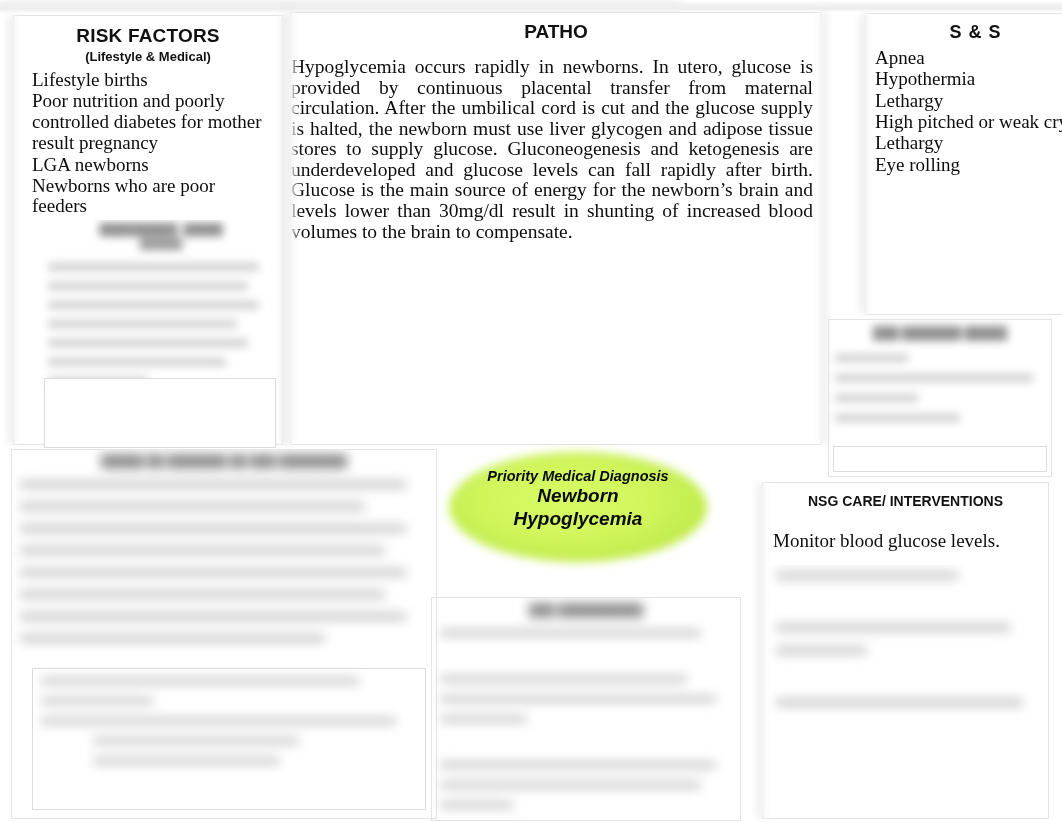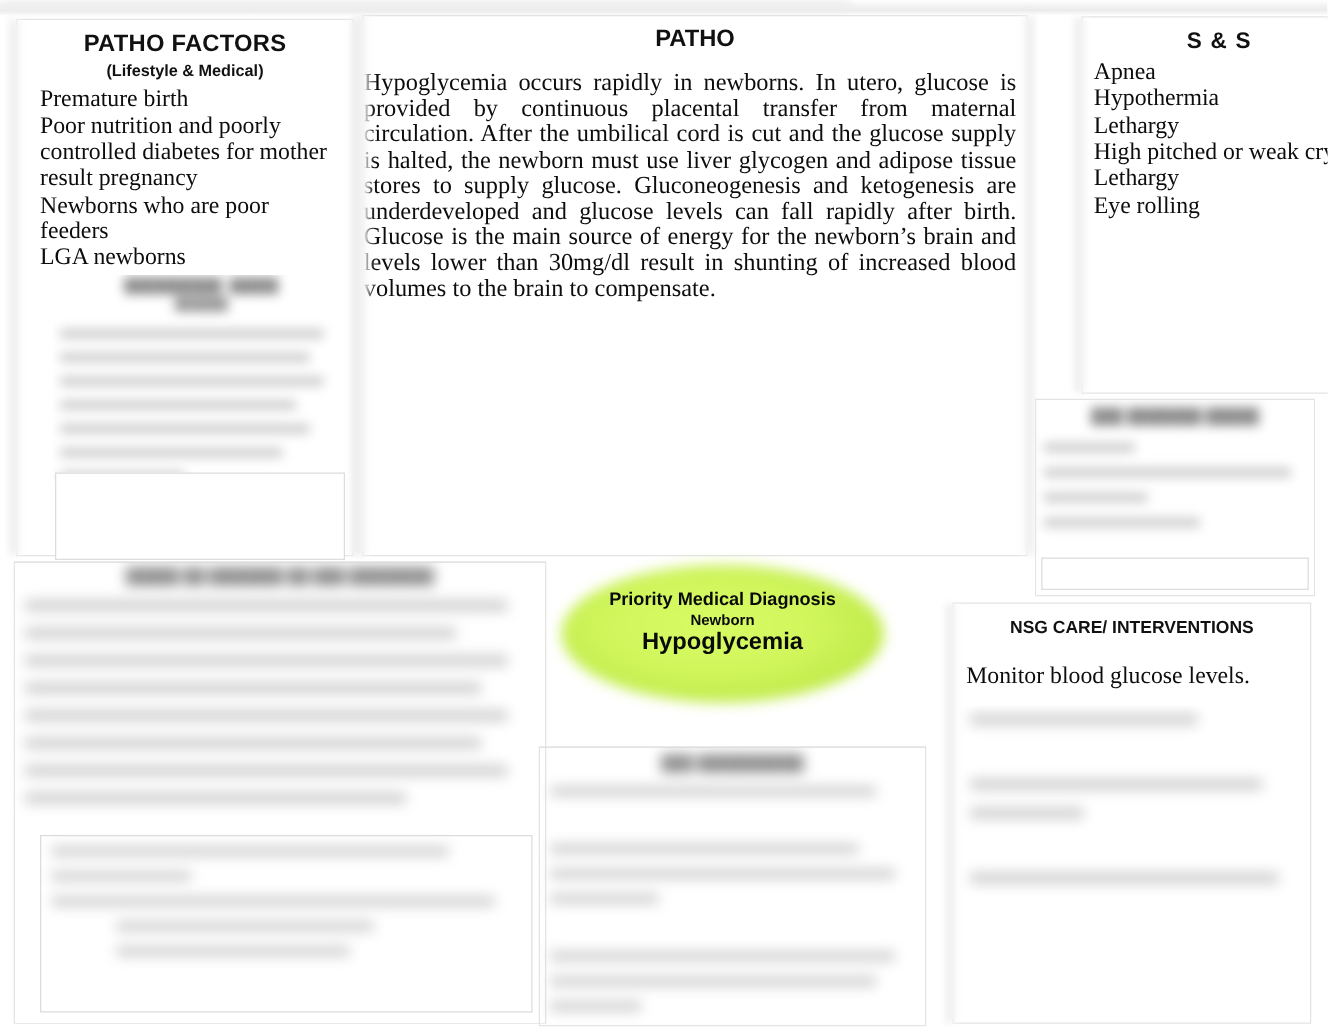--- a/index.html
+++ b/index.html
@@ -93,24 +93,24 @@
   #dx-oval{
     position:absolute;left:449px;top:452px;width:258px;height:110px;
     border-radius:50%;
     background:radial-gradient(ellipse at 46% 44%, #d7fb63 0%, #d2f75e 38%, #c6ef52 62%, #bde63f 82%, #b6df36 100%);
     filter:blur(5px);
   }
   #dx-text{
     position:absolute;left:449px;top:452px;width:258px;height:93px;
     display:flex;flex-direction:column;align-items:center;justify-content:center;
     font-family:"Liberation Sans", sans-serif;
-    color:#0a0a0a;text-align:right;
+    color:#0a0a0a;text-align:right;font-style:italic;
   }
   #dx-text .l1{font-size:14.5px;font-weight:bold;line-height:1.25;}
-  #dx-text .l2{font-size:12px;font-weight:bold;line-height:1.2;}
+  #dx-text .l2{font-size:19px;font-weight:bold;line-height:1.2;}
   #dx-text .l3{font-size:19px;font-weight:bold;line-height:1.2;}
 
   
   #nsg-panel{left:763px;top:483px;width:285px;height:335px;}
   #nsg-panel h2.head{font-size:14px;padding-top:10px;}
   #nsg-first{
     padding:22px 10px 0 10px;font-size:19px;line-height:1.1;
   }
 
   
@@ -193,30 +193,30 @@
 
 <div class="page">
 
   <div class="top-band"></div>
   <div class="top-band-soft"></div>
 
   <div class="panel panel-edge" id="risk-panel">
     <div class="soft-left" style="left:-6px"></div>
     <div class="soft-right" style="right:-6px"></div>
 
-    <h2 class="head">PATHO FACTORS</h2>
+    <h2 class="head">RISK FACTORS</h2>
     <p class="sub">(Lifestyle &amp; Medical)</p>
 
     <ul id="risk-list" class="body-text">
-      <li>Premature birth</li>
+      <li>Lifestyle births</li>
       <li>Poor nutrition and poorly</li>
       <li>controlled diabetes for mother</li>
       <li>result pregnancy</li>
+      <li>LGA newborns</li>
       <li>Newborns who are poor feeders</li>
-      <li>LGA newborns</li>
     </ul>
 
     <div id="risk-sub" class="blur-wrap">
       <div class="blur-inner">
         <div class="blur-head">██████████&nbsp;&nbsp;█████</div>
         <div class="blur-head2">██████</div>
         <div class="lines">
           <div class="blur-line w95"></div>
           <div class="blur-line w90"></div>
           <div class="blur-line w95"></div>

